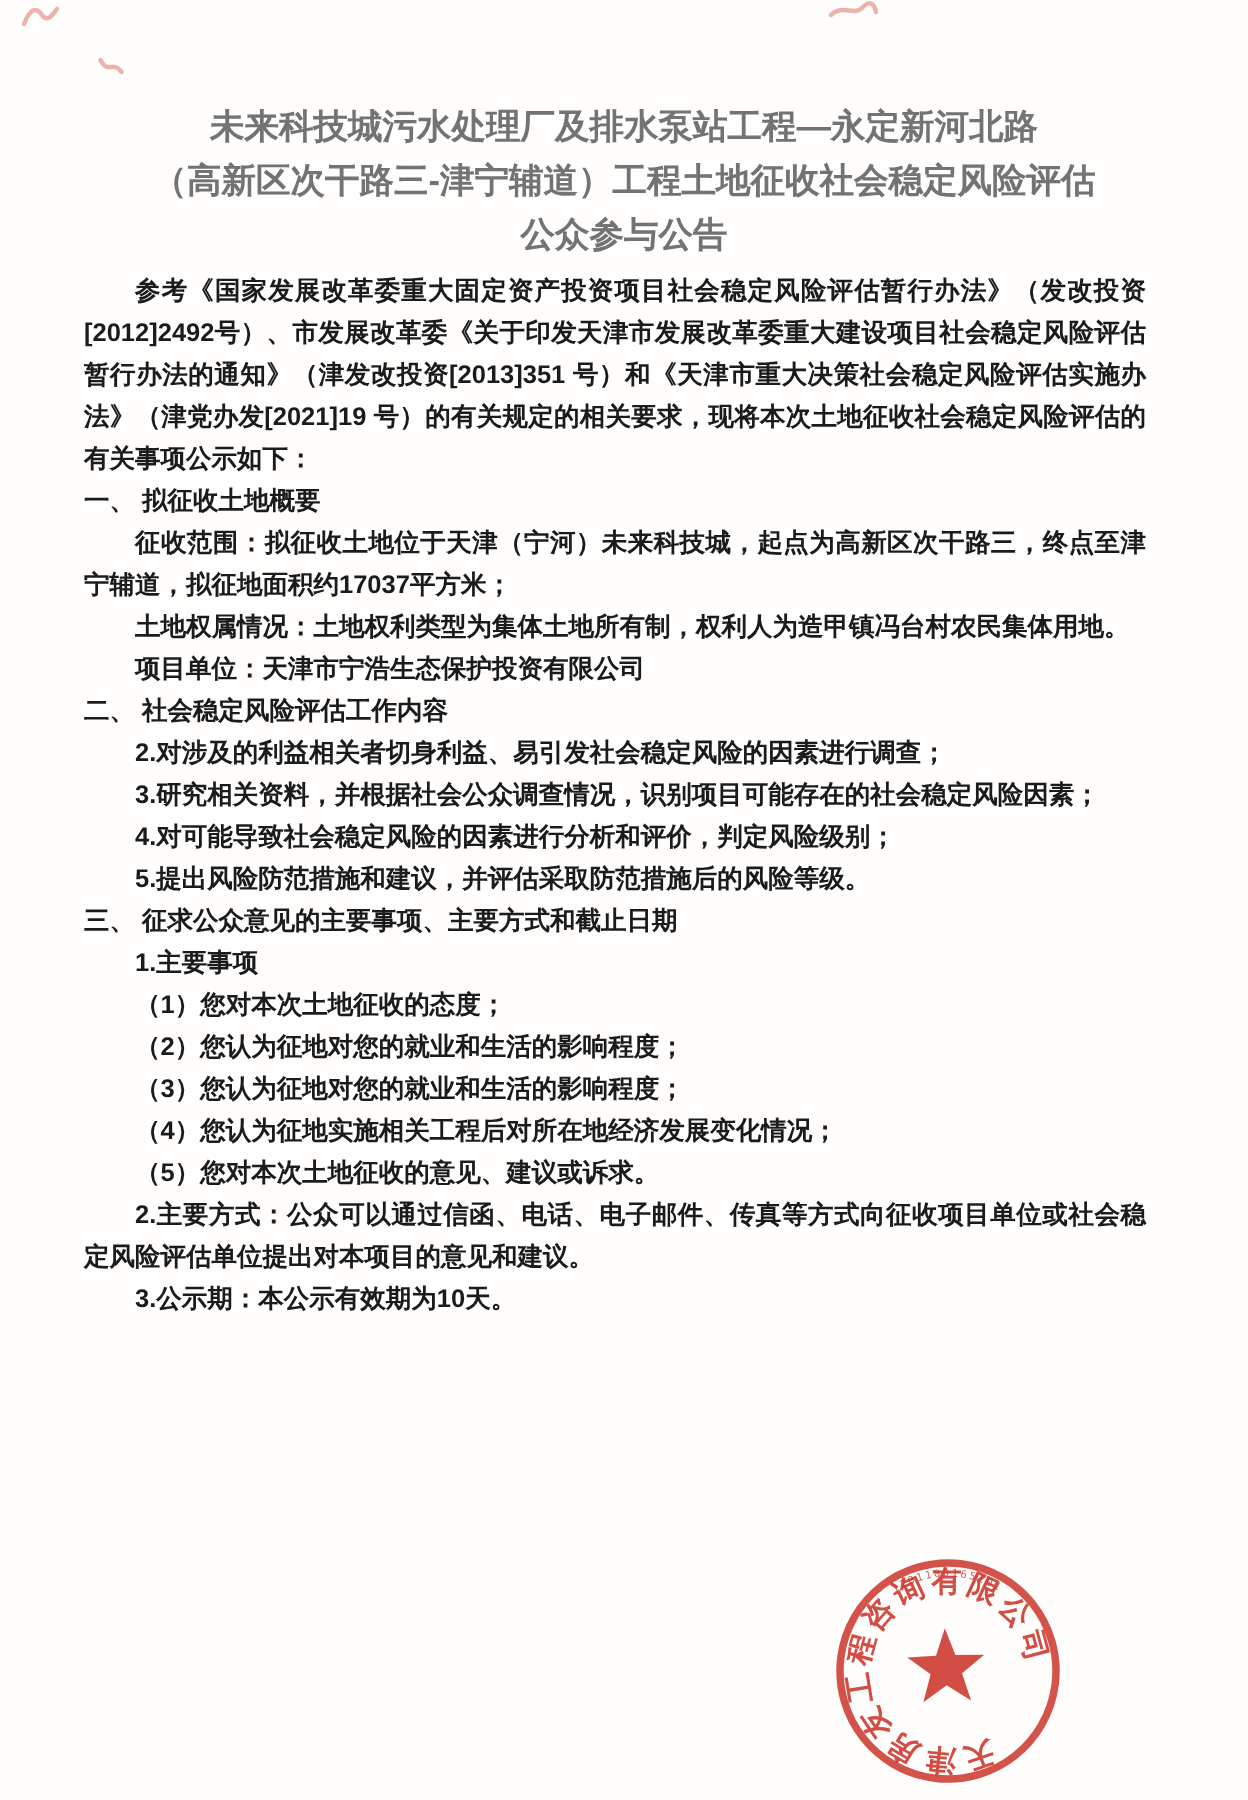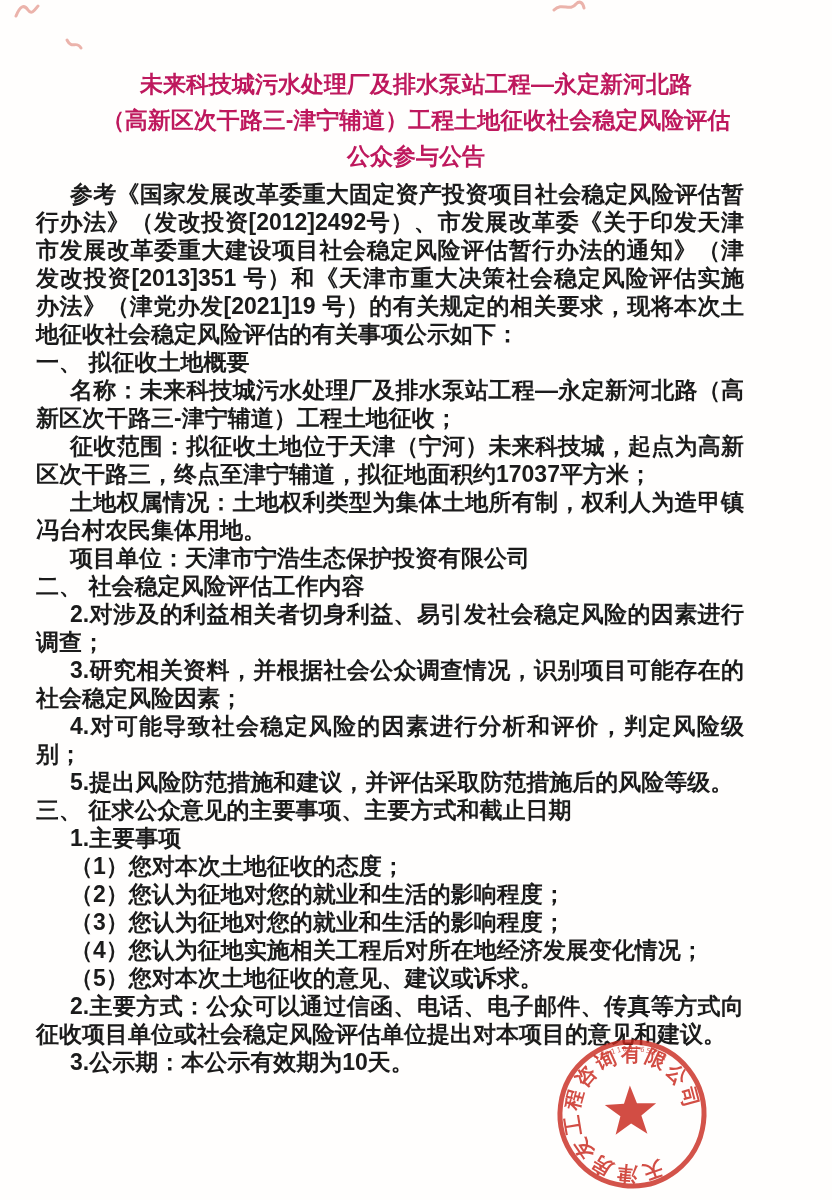--- a/index.html
+++ b/index.html
@@ -11,26 +11,26 @@
     overflow:hidden;
     font-family:"Liberation Sans","DejaVu Sans",sans-serif;
     color:#1b1b1b;
   }
   .title {
     margin:66px 36px 6px;
     text-align:center;
     font-size:23px;
     line-height:36px;
     font-weight:700;
-    color:#be185d;
+    color:#737373;
   }
   .body {
-    margin:0 36px;
+    margin:0 56px;
     width:708px;
-    font-size:23px;
+    font-size:17px;
     line-height:28px;
     font-weight:600;
     text-align:justify;
   }
   .body p { margin:0; }
   .indent { text-indent:34px; }
   .heading { font-weight:700; text-indent:0; }
   .contact { margin-top:10px; }
   .contact-row { display:flex; line-height:34px; }
   .contact-left { flex:0 0 438px; }
@@ -66,21 +66,20 @@
     <div>未来科技城污水处理厂及排水泵站工程—永定新河北路</div>
     <div>（高新区次干路三-津宁辅道）工程土地征收社会稳定风险评估</div>
     <div>公众参与公告</div>
   </div>
 
   <div class="body">
 
     <p class="indent">参考《国家发展改革委重大固定资产投资项目社会稳定风险评估暂行办法》（发改投资[2012]2492号）、市发展改革委《关于印发天津市发展改革委重大建设项目社会稳定风险评估暂行办法的通知》（津发改投资[2013]351 号）和《天津市重大决策社会稳定风险评估实施办法》（津党办发[2021]19 号）的有关规定的相关要求，现将本次土地征收社会稳定风险评估的有关事项公示如下：</p>
 
     <p class="heading">一、 拟征收土地概要</p>
-    <p class="indent">名称：未来科技城污水处理厂及排水泵站工程—永定新河北路（高新区次干路三-津宁辅道）工程土地征收；</p>
     <p class="indent">征收范围：拟征收土地位于天津（宁河）未来科技城，起点为高新区次干路三，终点至津宁辅道，拟征地面积约17037平方米；</p>
     <p class="indent">土地权属情况：土地权利类型为集体土地所有制，权利人为造甲镇冯台村农民集体用地。</p>
     <p class="indent">项目单位：天津市宁浩生态保护投资有限公司</p>
 
     <p class="heading">二、 社会稳定风险评估工作内容</p>
     <p class="indent">2.对涉及的利益相关者切身利益、易引发社会稳定风险的因素进行调查；</p>
     <p class="indent">3.研究相关资料，并根据社会公众调查情况，识别项目可能存在的社会稳定风险因素；</p>
     <p class="indent">4.对可能导致社会稳定风险的因素进行分析和评价，判定风险级别；</p>
     <p class="indent">5.提出风险防范措施和建议，并评估采取防范措施后的风险等级。</p>
 

